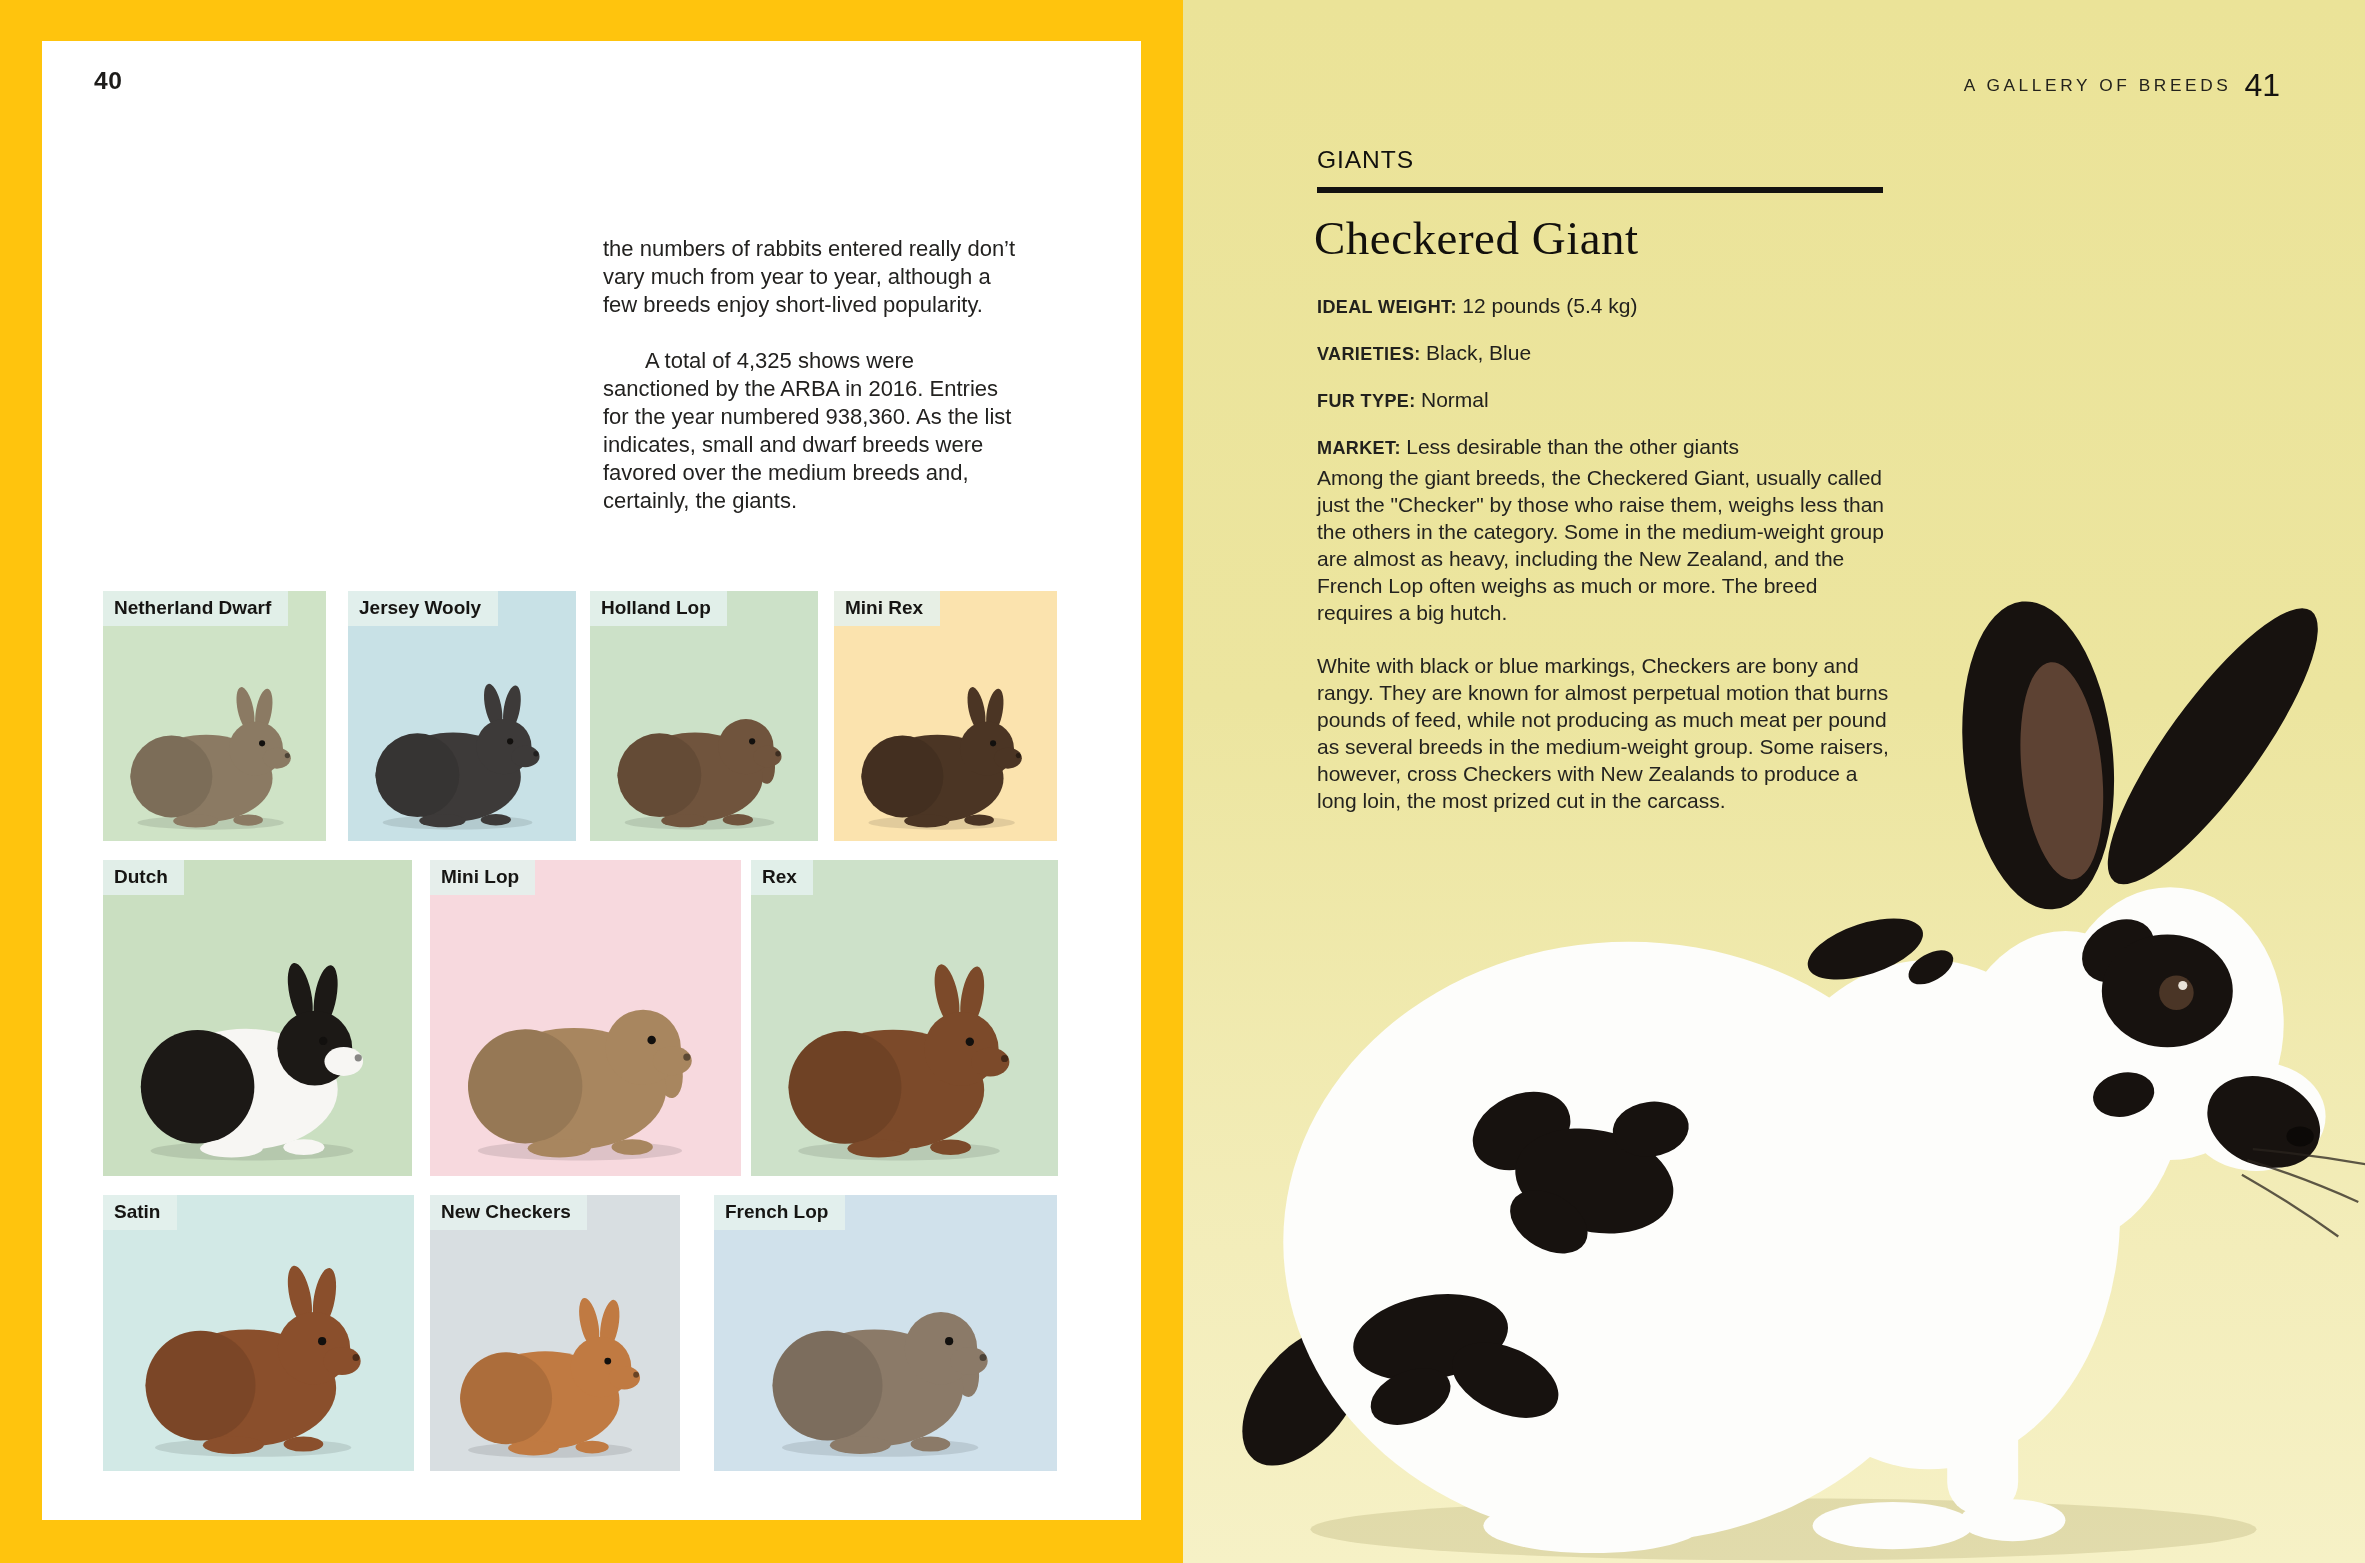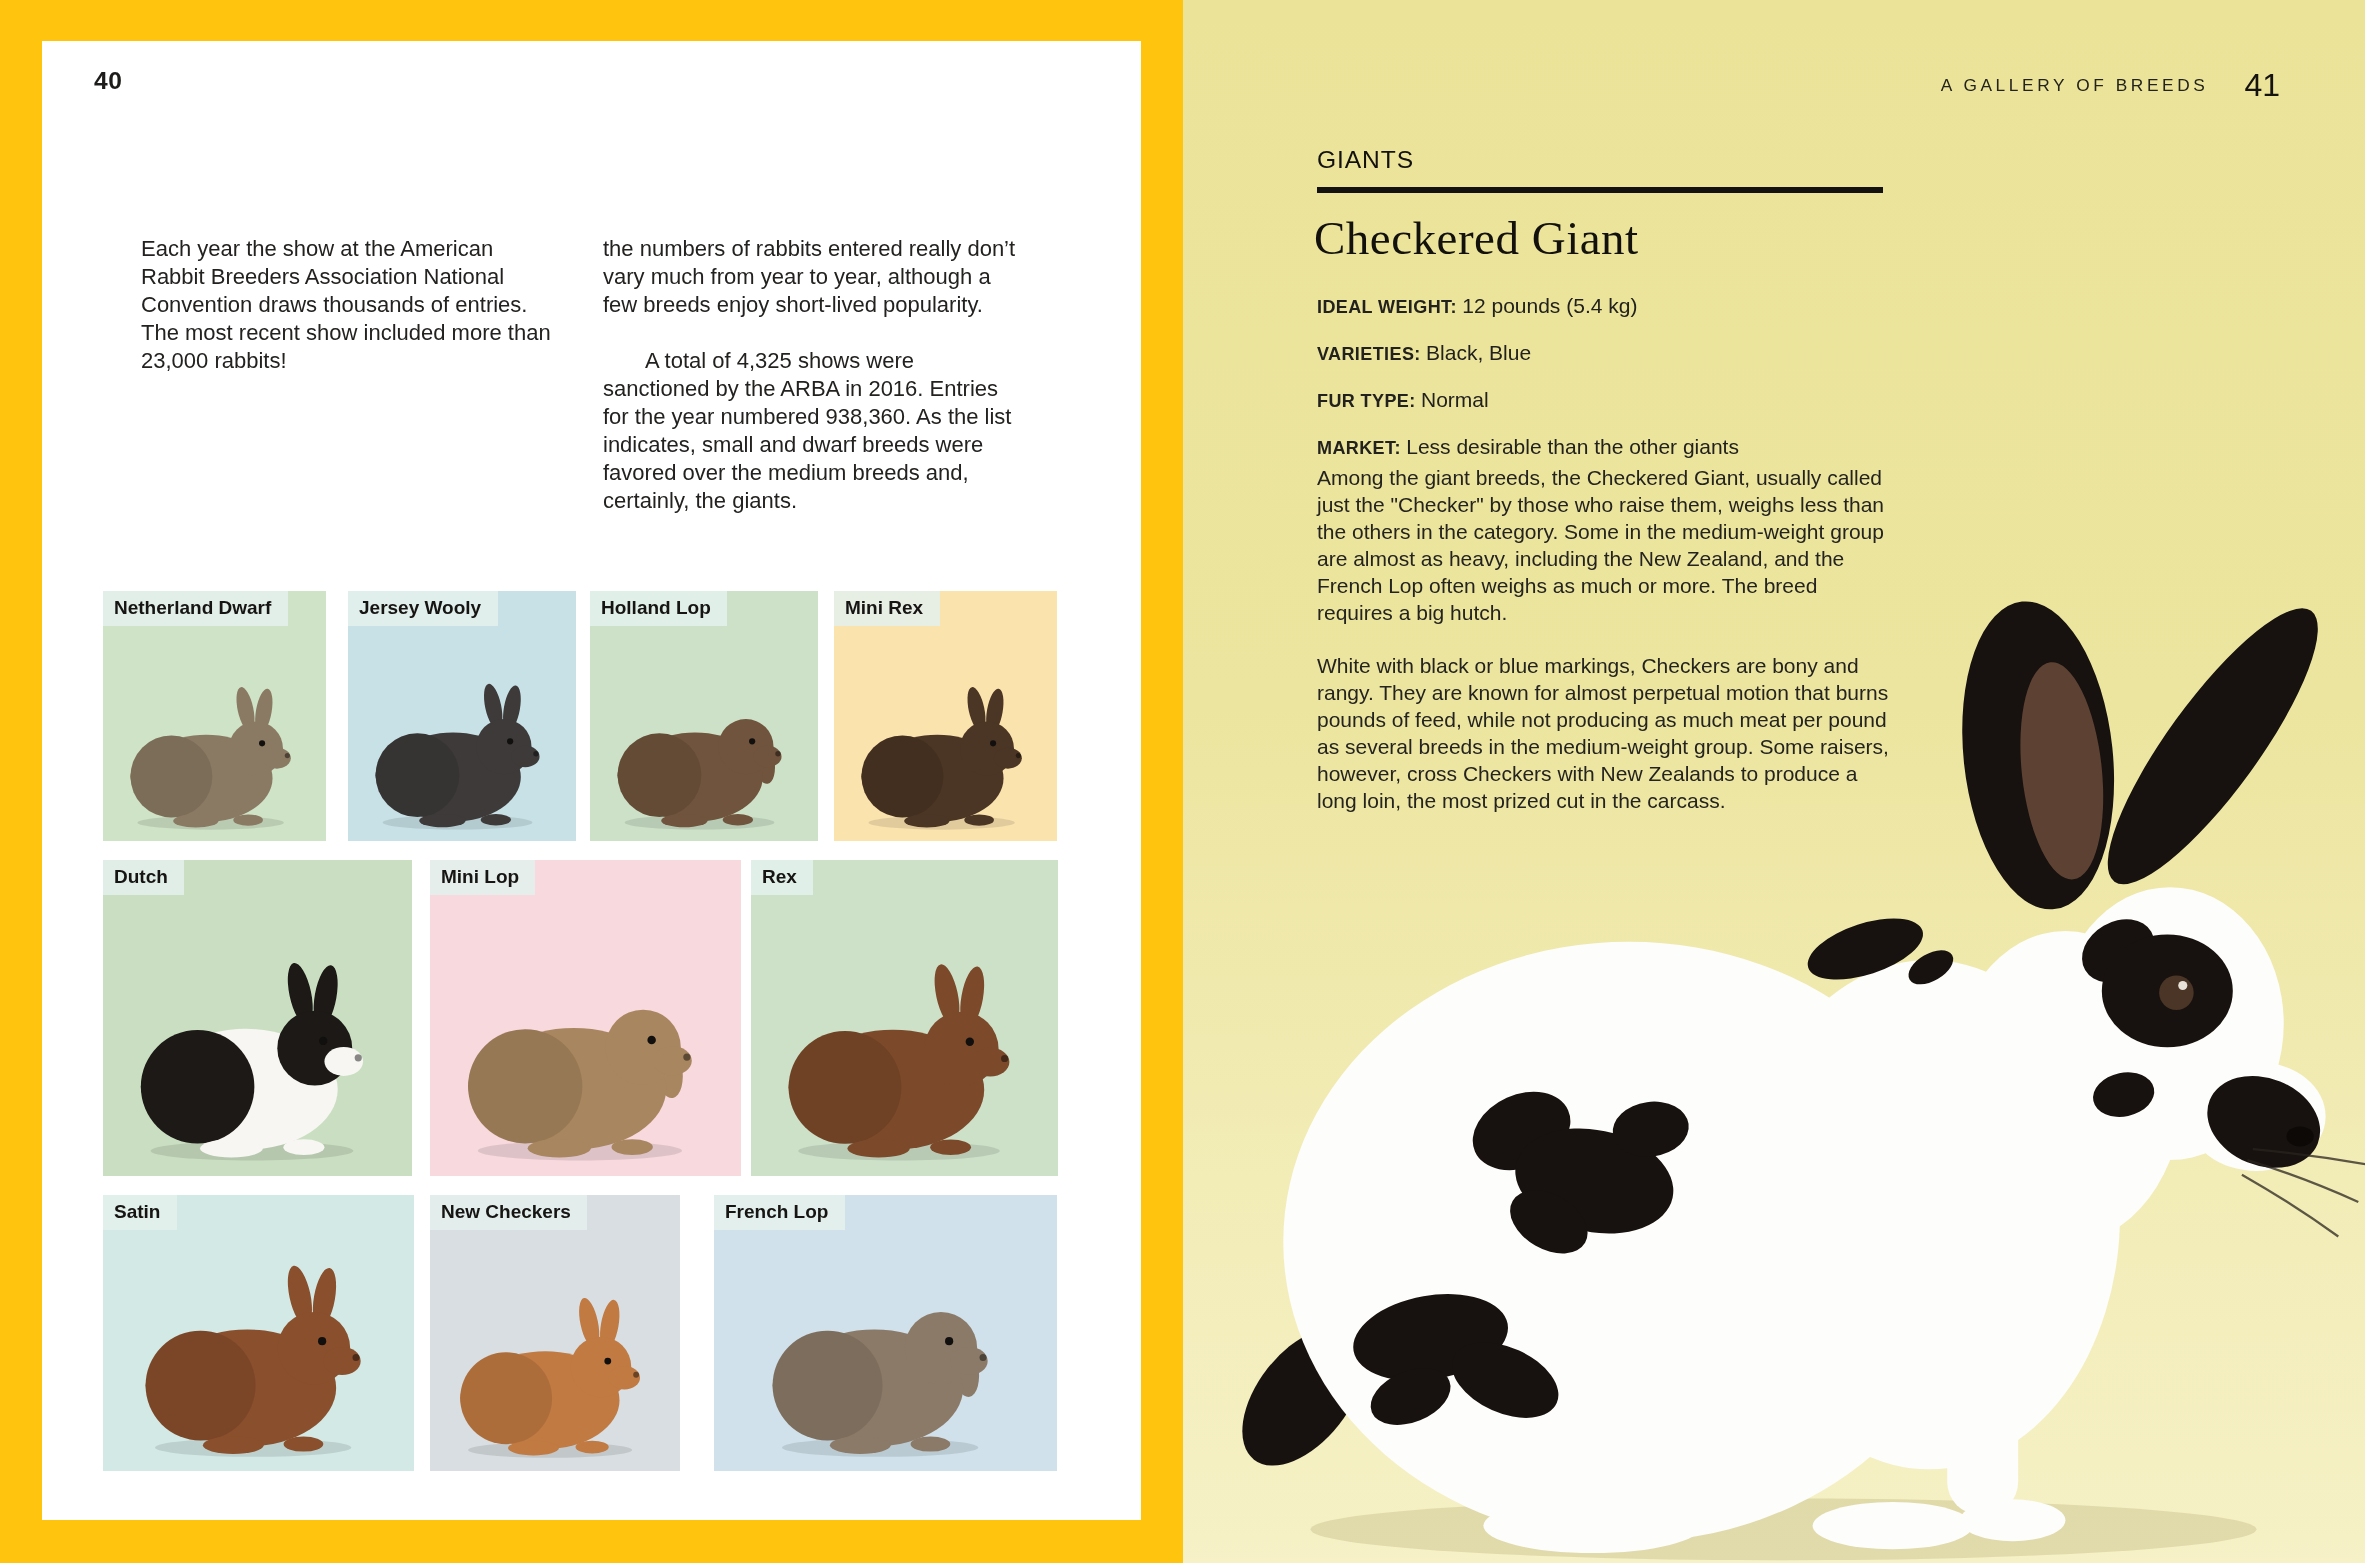--- a/index.html
+++ b/index.html
@@ -30,21 +30,21 @@
   .tile svg.mini{
     position:absolute;bottom:3%;left:50%;transform:translateX(-50%);
     width:86%;height:72%;
   }
   
   .page-right{
     position:absolute;left:1183px;top:0;width:1183px;height:1563px;
     background:linear-gradient(180deg,#ebe398 0%,#ece59f 45%,#f3edba 80%,#f6f1c6 100%);
   }
   .running-head{
-    position:absolute;top:67px;right:86px;display:flex;align-items:center;gap:36px;
+    position:absolute;top:67px;right:86px;display:flex;align-items:center;gap:13px;
   }
   .running-head .rh-text{font-size:17.3px;letter-spacing:3.6px;color:#23221c;}
   .running-head .rh-folio{font-size:32px;font-weight:normal;color:#151310;}
   .section-head{position:absolute;left:134px;top:146px;font-size:24.6px;font-weight:normal;letter-spacing:0.9px;color:#12110e;}
   .section-rule{position:absolute;left:134px;top:187px;width:566px;height:5.5px;background:#131210;}
   .breed-title{
     position:absolute;left:131px;top:211px;font-family:"Liberation Serif",serif;
     font-size:47px;font-weight:400;color:#13110d;letter-spacing:0.5px;
   }
   .specs{position:absolute;left:134px;top:295px;width:582px;}
@@ -58,21 +58,20 @@
 <body>
 
 <div class="spread">
 
   <div class="cover-left">
     <div class="page-left">
       <div class="folio-left">40</div>
 
 
       <div class="col col-1">
-        <p>Each year the show at the American Rabbit Breeders Association National Convention draws thousands of entries. The most recent show included more than 23,000 rabbits!</p>
       </div>
       <div class="col col-2">
         <p>the numbers of rabbits entered really don’t vary much from year to year, although a few breeds enjoy short-lived popularity.</p>
         <p>A total of 4,325 shows were sanctioned by the ARBA in 2016. Entries for the year numbered 938,360. As the list indicates, small and dwarf breeds were favored over the medium breeds and, certainly, the giants.</p>
       </div>
 
       <div id="breed-grid">
           <div class="tile" style="left: 61px; top: 550px; width: 223px; height: 250px; background: rgb(207, 227, 198);">
             <svg class="mini" viewBox="0 0 220 170" preserveAspectRatio="xMidYMax meet" aria-hidden="true">
     <ellipse cx="105" cy="157" rx="84" ry="8" fill="rgba(0,0,0,0.10)"></ellipse>

